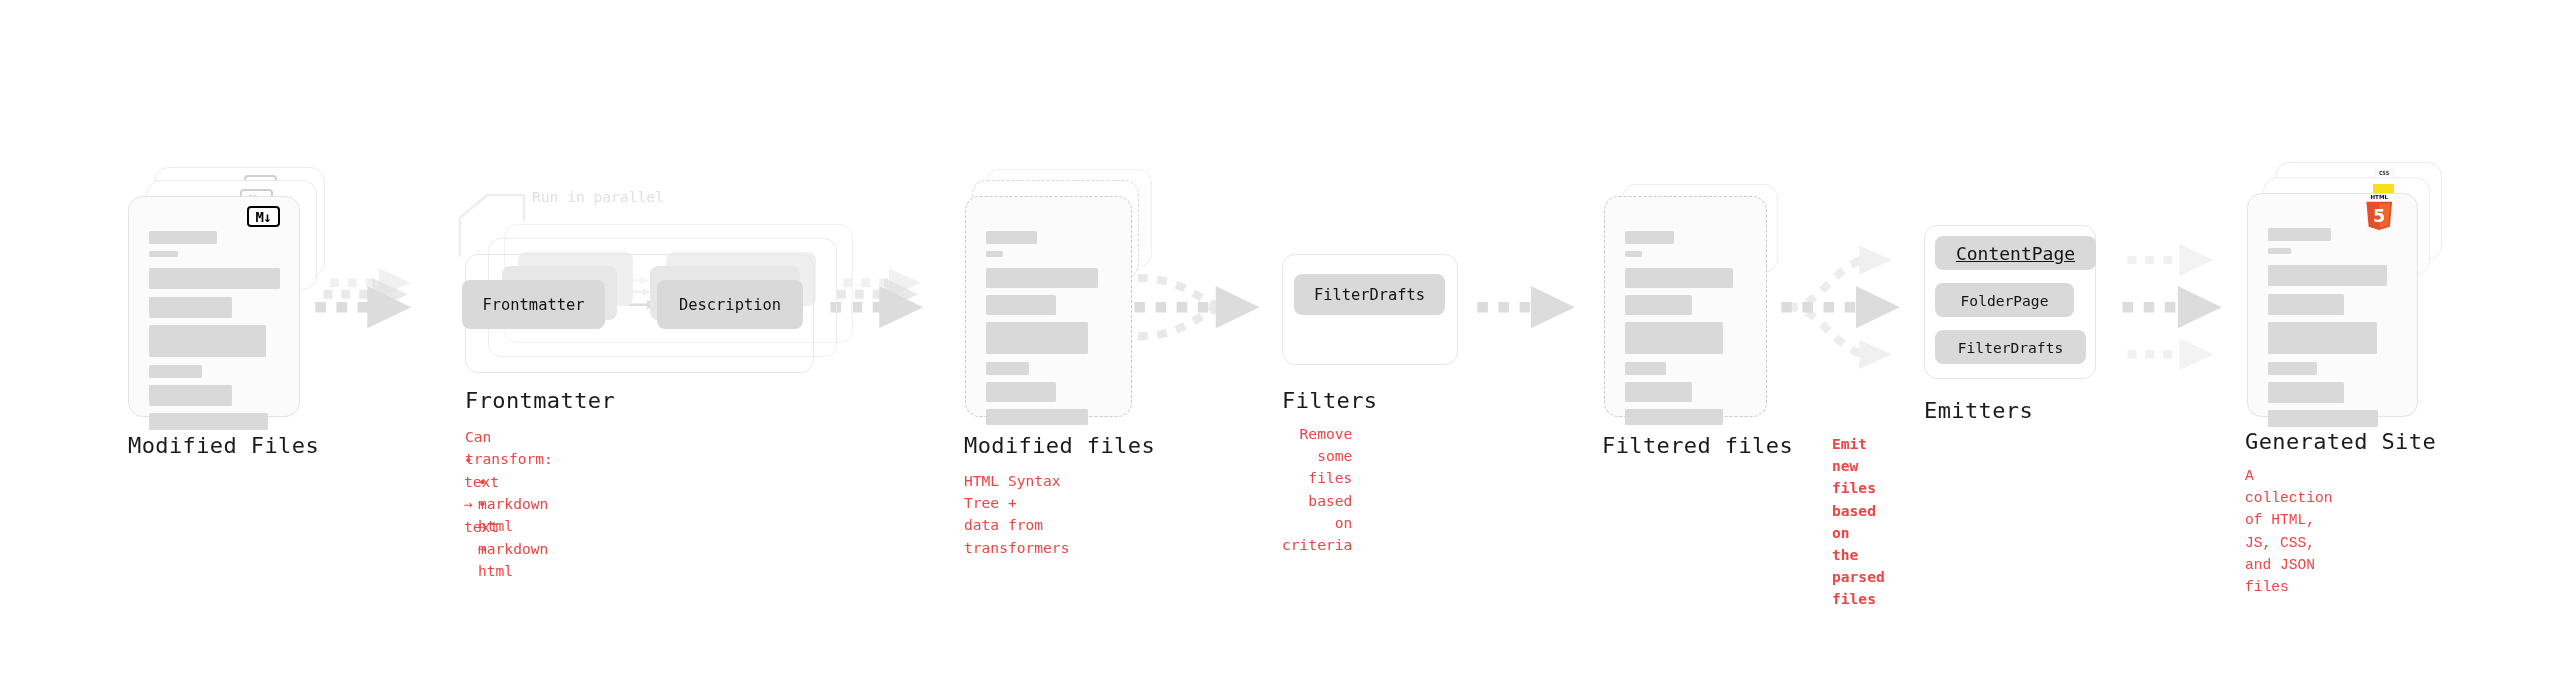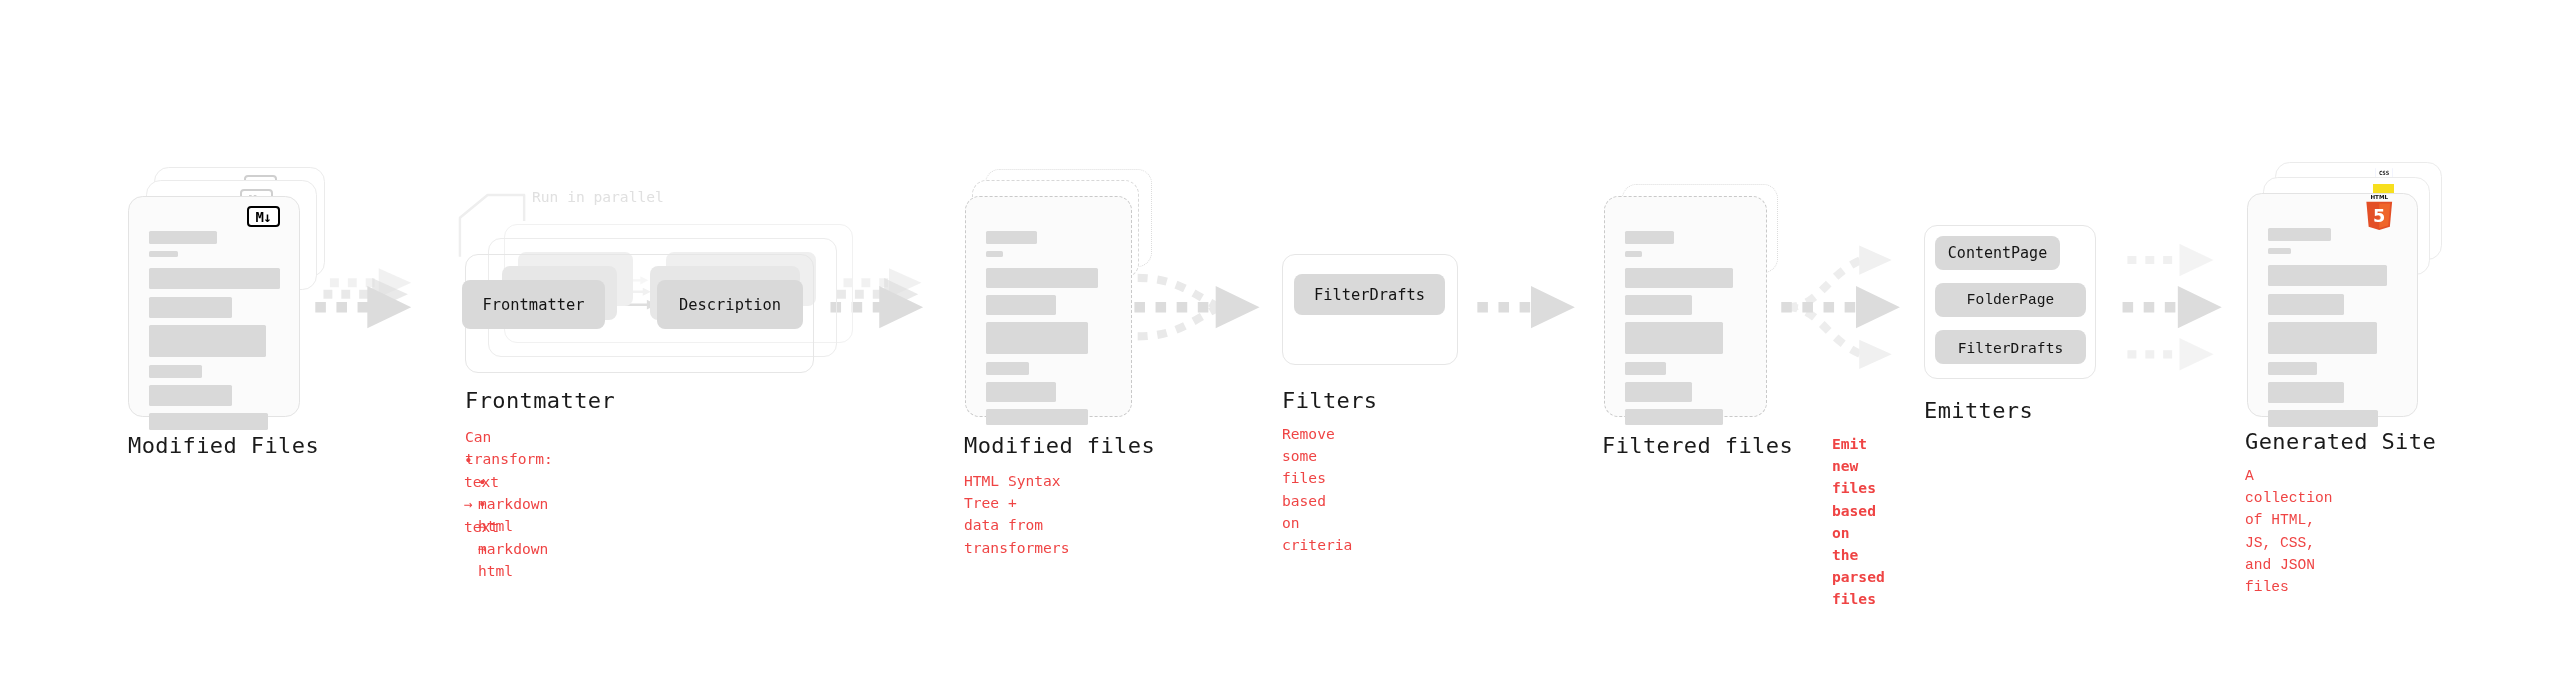--- a/index.html
+++ b/index.html
@@ -322,21 +322,21 @@
     <div class="title" style="left:964px; top:433px;">Modified files</div>
     <div class="subtitle" style="left:964px; top:470px;">HTML Syntax Tree +
 data from transformers</div>
   </div>
 
   <div class="node">
     <div class="groupbox" style="left:1282px; top:254px; width:176px; height:111px;"></div>
     <div class="chip" style="left:1294px; top:274px; width:151px; height:41px;">FilterDrafts</div>
 
     <div class="title" style="left:1282px; top:388px;">Filters</div>
-    <div class="subtitle" style="left:1282px; top:423px;">Remove some files based
+    <div class="subtitle" style="left:1282px; top:423px;text-align:right;">Remove some files based
 on criteria</div>
   </div>
 
   <div class="node">
     <div class="filecard ghost-dotted" style="left:1622px; top:184px; width:156px; height:89px;"></div>
 
     <div class="filecard dashed" style="left:1604px; top:196px; width:163px; height:221px;">
       <div class="bars">
         <div class="bar" style="width:40%; height:13px;"></div>
         <div class="bar" style="width:14%; height:5.7px; margin-bottom:11.4px;"></div>
@@ -348,22 +348,22 @@
         <div class="bar bar-bottom" style="width:80%; height:16.3px;"></div>
       </div>
     </div>
 
     <div class="title" style="left:1602px; top:433px;">Filtered files</div>
   </div>
 
   <div class="node">
     <div class="groupbox" style="left:1924px; top:225px; width:172px; height:154px;"></div>
 
-    <div class="chip" style="left:1935px; top:236px; width:125px; height:34px; font-size:15px;">ContentPage</div>
-    <div class="chip" style="left:1935px; top:283px; width:151px; height:34px; font-size:14.6px;font-family:Liberation Mono, monospace;">FolderPage</div>
+    <div class="chip" style="left:1935px; top:236px; width:161px; height:34px; font-size:18px;text-decoration:underline;">ContentPage</div>
+    <div class="chip" style="left:1935px; top:283px; width:139px; height:34px; font-size:14.6px;">FolderPage</div>
     <div class="chip" style="left:1935px; top:330px; width:151px; height:34px; font-size:14.6px;">FilterDrafts</div>
 
     <div class="title" style="left:1924px; top:398px;">Emitters</div>
     <div class="subtitle" style="left:1832px; top:433px;font-weight:bold;">Emit new files based on
 the parsed files</div>
   </div>
 
   <div class="node">
 
     <div class="filecard ghost" style="left:2275px; top:162px; width:167px; height:98px;"></div>

